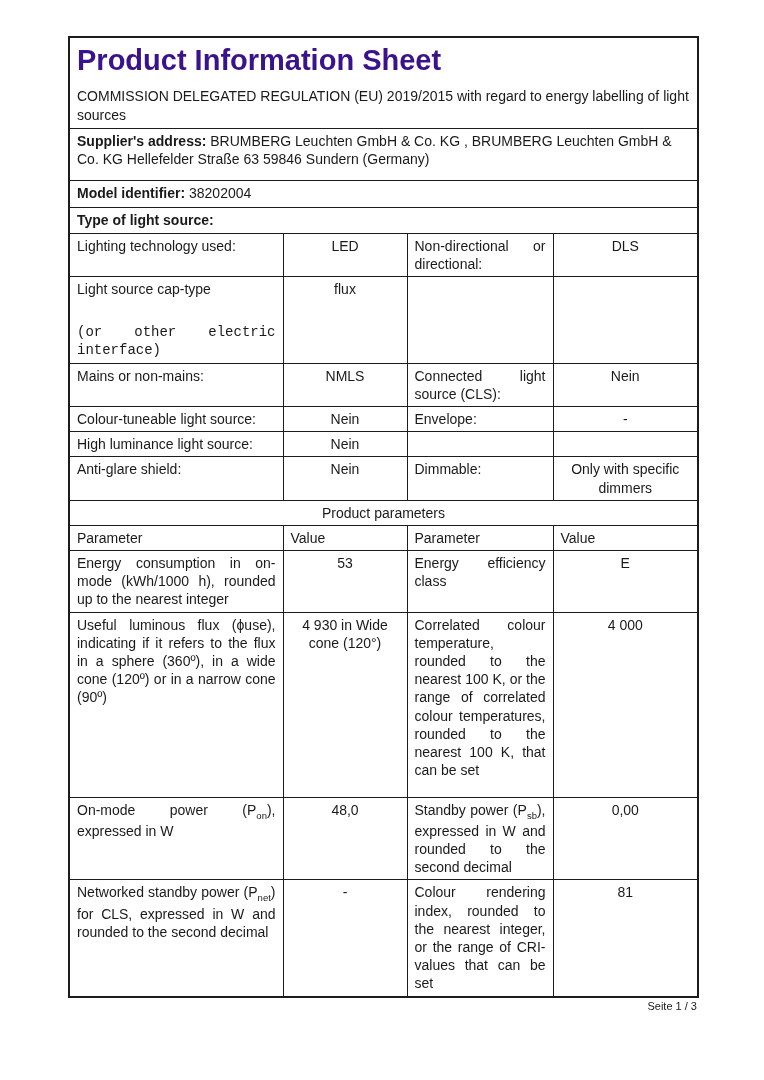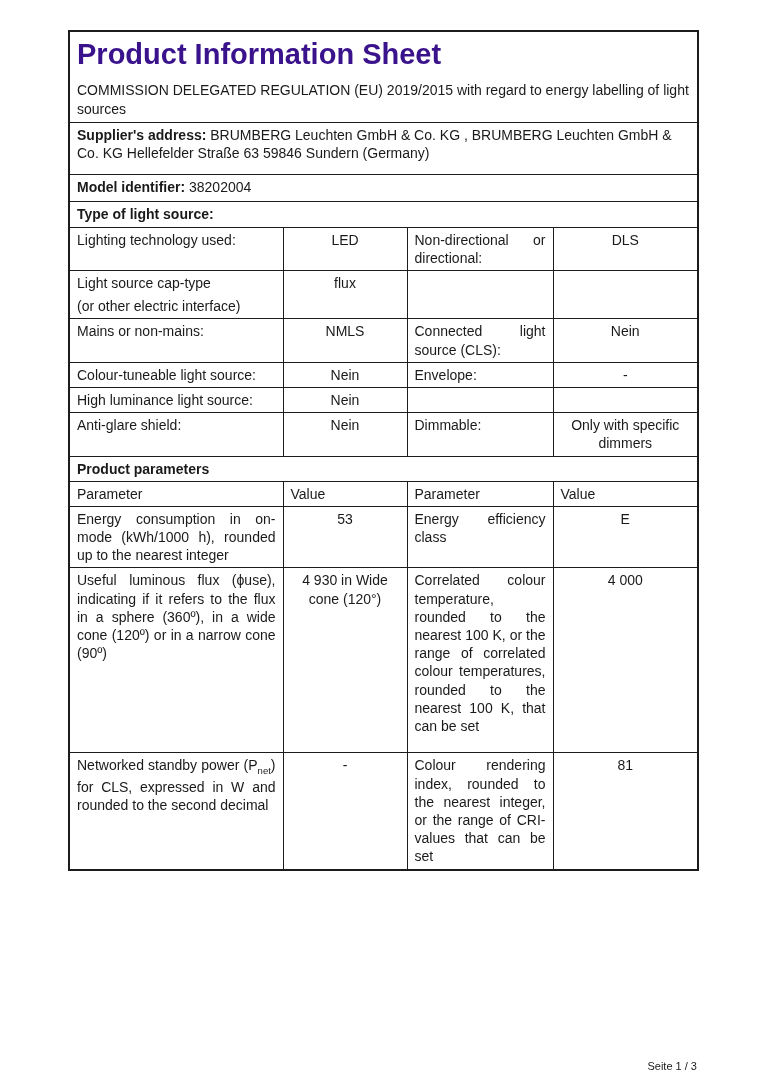--- a/index.html
+++ b/index.html
@@ -11,21 +11,21 @@
   .page {
     position: relative;
     width: 764px;
     height: 1080px;
     background: #ffffff;
     overflow: hidden;
   }
   table.sheet {
     position: absolute;
     left: 68px;
-    top: 30px;
+    top: 36px;
     width: 629px;
     border-collapse: collapse;
     table-layout: fixed;
     font-size: 14px;
     line-height: 1.3;
   }
   table.sheet td {
     border: 1px solid #1c1c1c;
     vertical-align: top;
     padding: 3px 7px;
@@ -35,41 +35,41 @@
   h1.doc-title {
     color: #3a128c;
     font-size: 29px;
     font-weight: bold;
     margin: 4px 0 10px 0;
     line-height: 1.1;
   }
   .subtitle { line-height: 1.35; }
   td.lbl { text-align: justify; }
   td.val { text-align: center; }
-  td.center-b { font-weight: bold; }
-  .gap-line { display: block; margin-top: 5px; }
+  td.center-b { text-align: center; font-weight: normal; }
+  .gap-line { display: block; margin-top: 25px; font-family: Liberation Mono, monospace; }
   sub { font-size: 0.68em; }
   
   tr.h-title td { height: 89px; }
   tr.h27 td { height: 27px; }
   tr.h52 td { height: 52px; }
   tr.h26 td { height: 26px; }
   tr.h41 td { height: 41px; }
   tr.h44 td { height: 44px; }
   tr.h42 td { height: 42px; }
   tr.h22 td { height: 22px; }
   tr.h21 td { height: 21px; }
   tr.h59 td { height: 59px; }
   tr.h185 td { height: 185px; }
   tr.h77 td { height: 77px; }
   tr.h110 td { height: 110px; }
   .footer {
     position: absolute;
     left: 68px;
-    top: 1060px;
+    top: 1000px;
     width: 629px;
     text-align: right;
     font-size: 11px;
     color: #1a1a1a;
   }
 </style>
 </head>
 <body>
 
 <div class="page">
@@ -165,20 +165,26 @@
       <td class="val">53</td>
       <td class="lbl">Energy efficiency class</td>
       <td class="val">E</td>
     </tr>
     <tr class="h185">
       <td class="lbl">Useful luminous flux (ϕuse), indicating if it refers to the flux in a sphere (360º), in a wide cone (120º) or in a narrow cone (90º)</td>
       <td class="val">4 930 in Wide cone (120°)</td>
       <td class="lbl">Correlated colour temperature, rounded to the nearest 100 K, or the range of correlated colour temperatures, rounded to the nearest 100 K, that can be set</td>
       <td class="val">4 000</td>
     </tr>
+    <tr class="h77">
+      <td class="lbl">On-mode power (P<sub>on</sub>), expressed in W</td>
+      <td class="val">48,0</td>
+      <td class="lbl">Standby power (P<sub>sb</sub>), expressed in W and rounded to the second decimal</td>
+      <td class="val">0,00</td>
+    </tr>
     <tr class="h110">
       <td class="lbl">Networked standby power (P<sub>net</sub>) for CLS, expressed in W and rounded to the second decimal</td>
       <td class="val">-</td>
       <td class="lbl">Colour rendering index, rounded to the nearest integer, or the range of CRI-values that can be set</td>
       <td class="val">81</td>
     </tr>
   </tbody>
     </table>
 
   <div class="footer">

